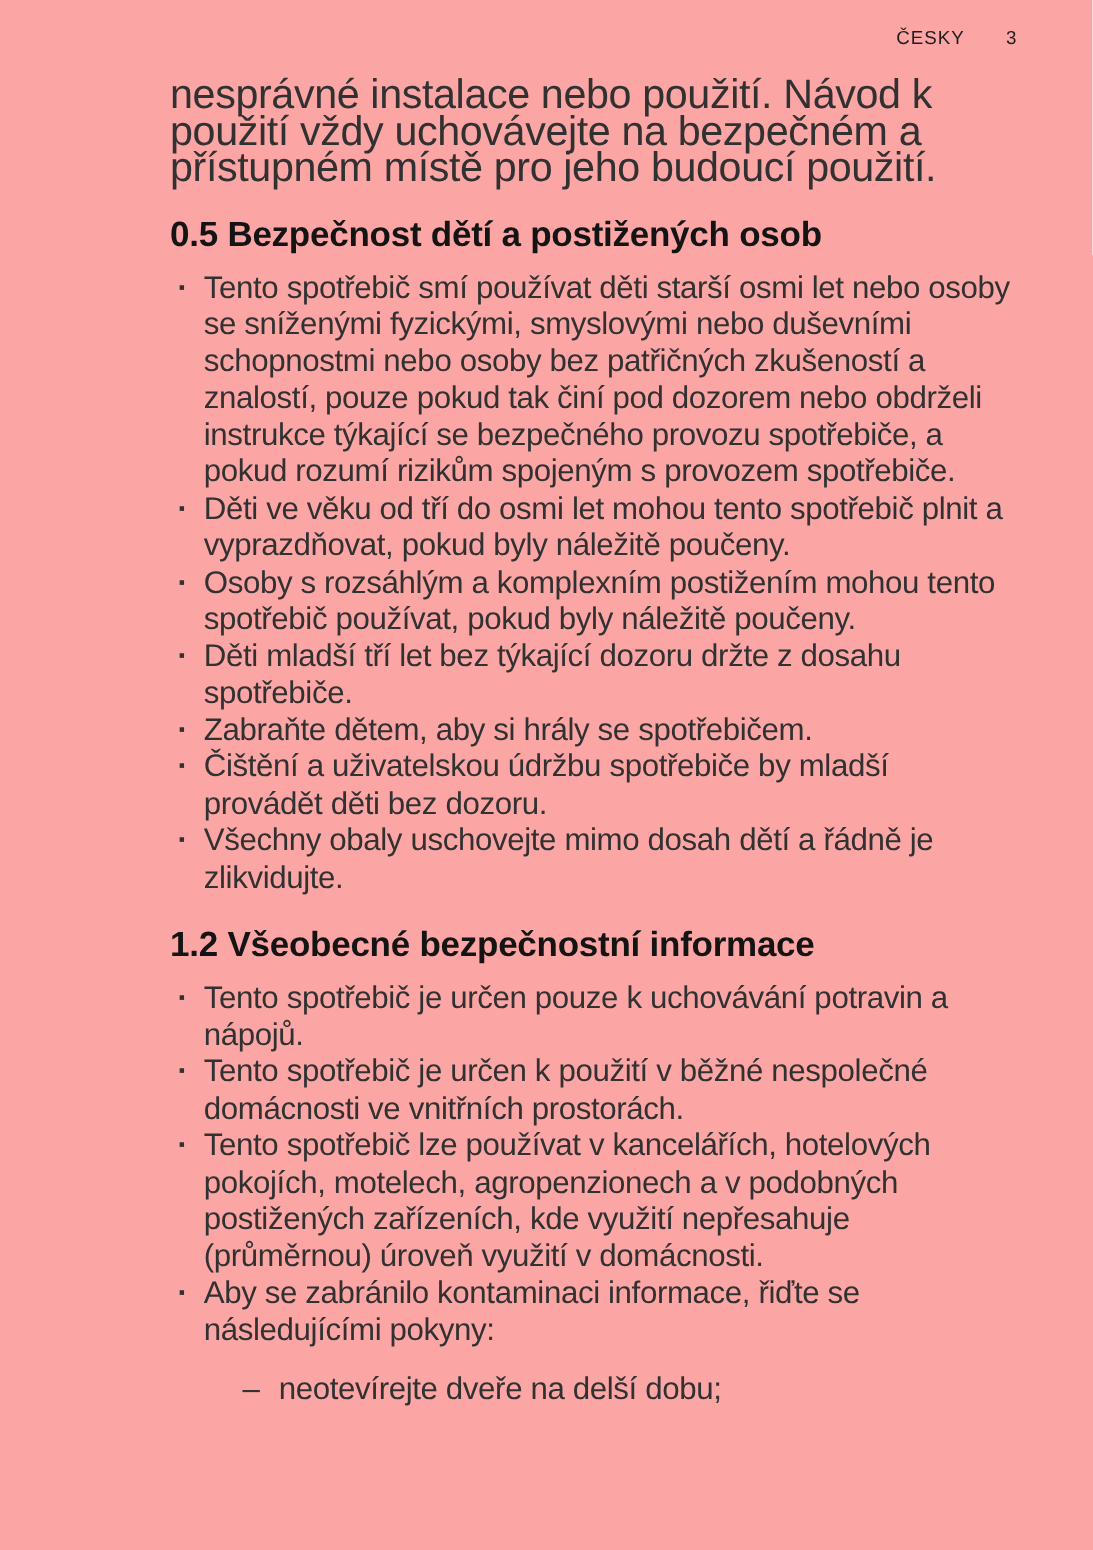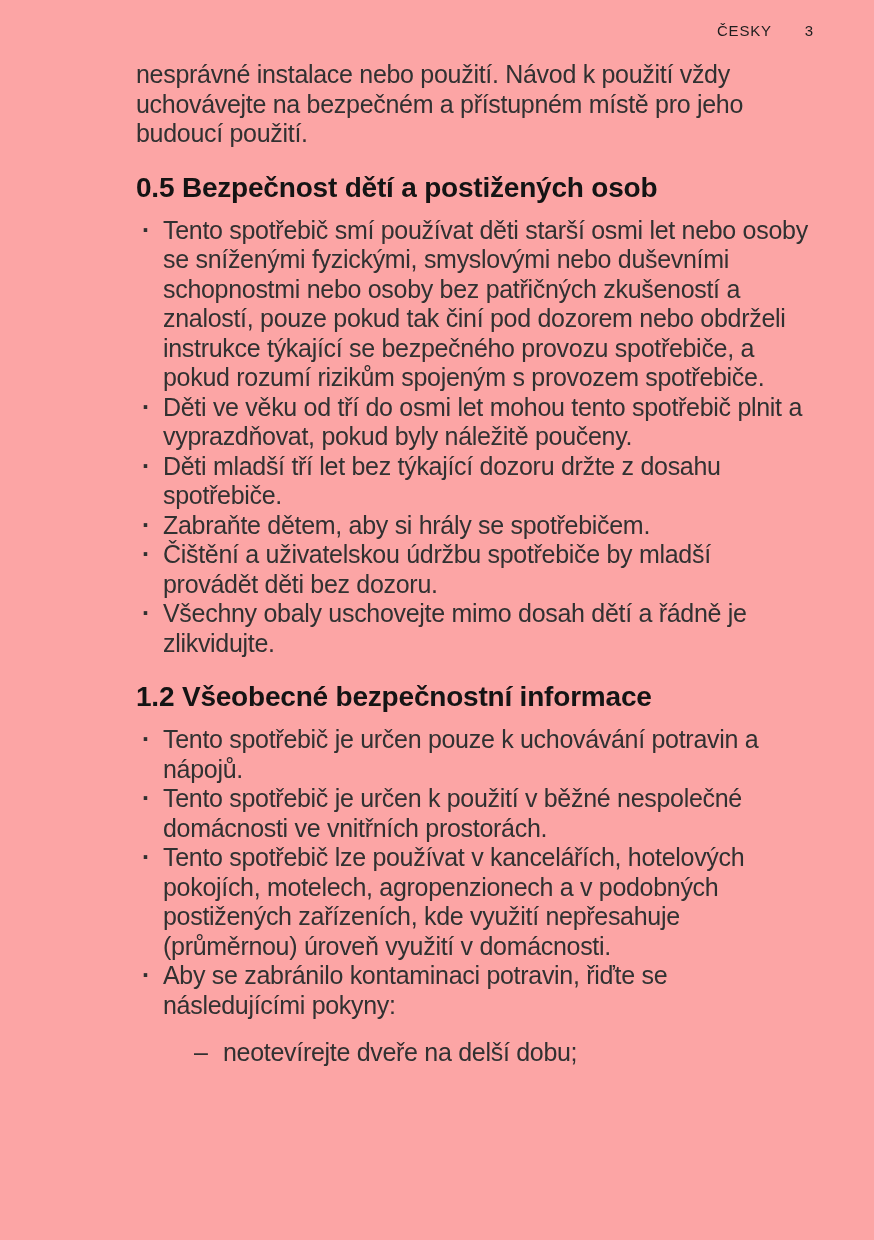--- a/index.html
+++ b/index.html
@@ -28,21 +28,21 @@
     color: #1e1e1e;
   }
   .content {
     position: absolute;
     left: 136px;
     top: 60px;
     width: 676px;
   }
   .intro {
     margin: 0;
-    font-size: 25px;
+    font-size: 33px;
     line-height: 29.5px;
     letter-spacing: -0.3px;
   }
   h2.section-heading {
     margin: 23px 0 13px 0;
     font-size: 28px;
     line-height: 31px;
     font-weight: 700;
     letter-spacing: -0.2px;
     color: #141414;
@@ -96,34 +96,35 @@
 
   <div class="content">
 
     <p class="intro">nesprávné instalace nebo použití. Návod k použití vždy uchovávejte na bezpečném a přístupném místě pro jeho budoucí použití.</p>
 
     <h2 class="section-heading">0.5 Bezpečnost dětí a postižených osob</h2>
 
     <ul class="bullet-list">
       <li><span>Tento spotřebič smí používat děti starší osmi let nebo osoby se sníženými fyzickými, smyslovými nebo duševními schopnostmi nebo osoby bez patřičných zkušeností a znalostí, pouze pokud tak činí pod dozorem nebo obdrželi instrukce týkající se bezpečného provozu spotřebiče, a pokud rozumí rizikům spojeným s provozem spotřebiče.</span></li>
       <li><span>Děti ve věku od tří do osmi let mohou tento spotřebič plnit a vyprazdňovat, pokud byly náležitě poučeny.</span></li>
+      <li><span>Osoby s rozsáhlým a komplexním postižením mohou tento spotřebič používat, pokud byly náležitě poučeny.</span></li>
       <li><span>Děti mladší tří let bez týkající dozoru držte z dosahu spotřebiče.</span></li>
       <li><span>Zabraňte dětem, aby si hrály se spotřebičem.</span></li>
       <li><span>Čištění a uživatelskou údržbu spotřebiče by mladší provádět děti bez dozoru.</span></li>
       <li><span>Všechny obaly uschovejte mimo dosah dětí a řádně je zlikvidujte.</span></li>
     </ul>
 
     <h2 class="section-heading">1.2 Všeobecné bezpečnostní informace</h2>
 
     <ul class="bullet-list">
       <li><span>Tento spotřebič je určen pouze k uchovávání potravin a nápojů.</span></li>
       <li><span>Tento spotřebič je určen k použití v běžné nespolečné domácnosti ve vnitřních prostorách.</span></li>
       <li><span>Tento spotřebič lze používat v kancelářích, hotelových pokojích, motelech, agropenzionech a v podobných postižených zařízeních, kde využití nepřesahuje (průměrnou) úroveň využití v domácnosti.</span></li>
       <li>
-        <span>Aby se zabránilo kontaminaci potravin, řiďte se následujícími pokyny:</span>
+        <span>Aby se zabránilo kontaminaci informace, řiďte se následujícími pokyny:</span>
         <ul class="sub-list">
           <li><span>neotevírejte dveře na delší dobu;</span></li>
         </ul>
       </li>
     </ul>
 
   </div>
 </div>
 
 </body></html>

